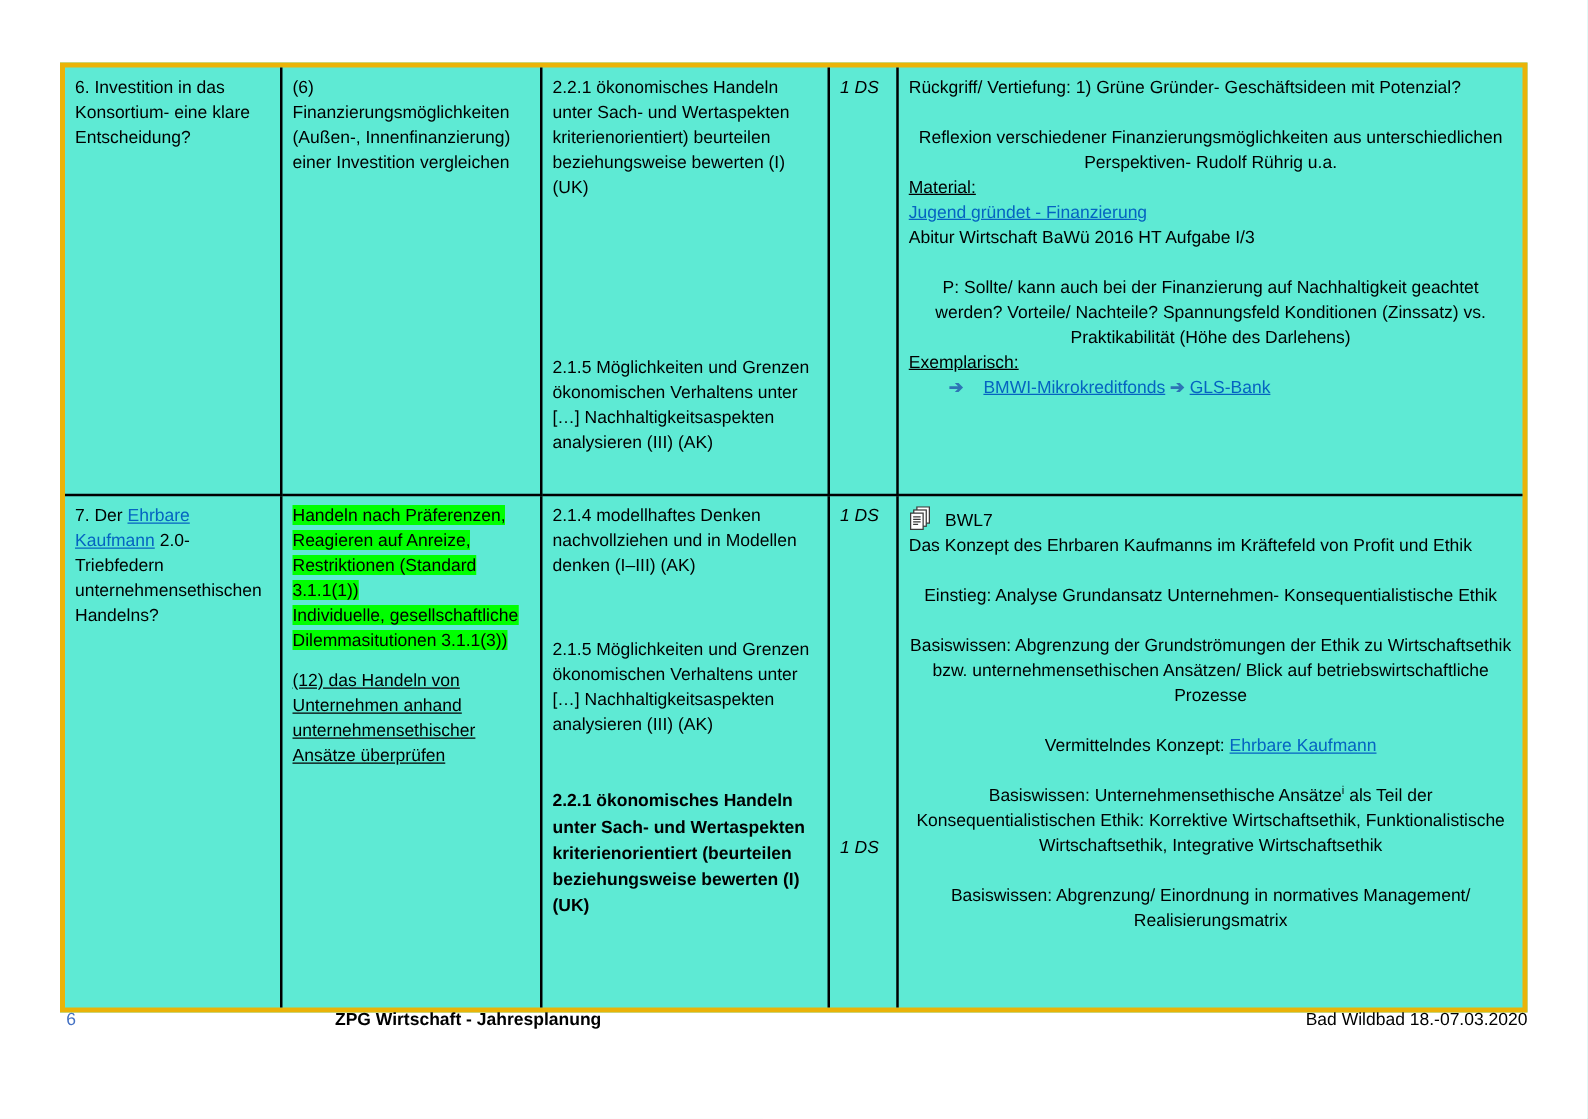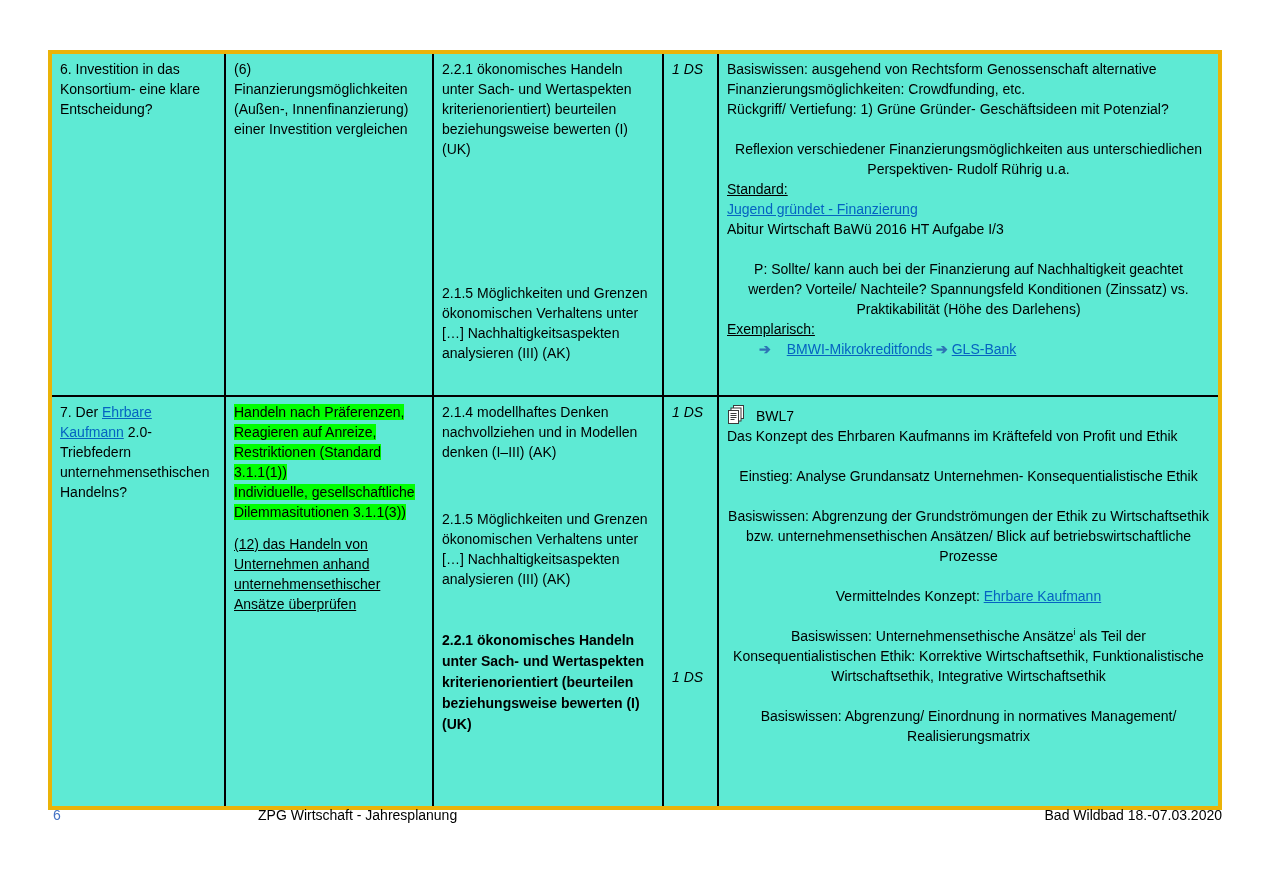--- a/index.html
+++ b/index.html
@@ -36,21 +36,21 @@
   .comp2-r2 { margin-top:47px; }
   .comp3-r2 { margin-top:41px; }
   .std2-gap { margin-top:12px;text-decoration:underline; }
   .arrow { color:#2E74B5; font-weight:bold; text-decoration:none; }
   .arrow-line { padding-left:32px; }
   .arrow-line .arrow.bullet { margin-right:16px; }
   .ref-line { white-space:nowrap; }
   .doc-icon { display:inline-block; width:20px; height:20px; vertical-align:-4px; margin-right:9px; }
   sup { font-size:9px; line-height:0; }
   .footer-page   { position:absolute; left:53px;  top:805px; color:#4472C4; }
-  .footer-title  { position:absolute; left:258px; top:805px; color:#000; }
+  .footer-title  { position:absolute; left:268px; top:805px; color:#000;font-weight:bold; }
   .footer-right  { position:absolute; right:48px; top:805px; color:#000; }
 </style>
 </head>
 <body>
 
 <div class="page">
 
   <div class="doc-table">
 
     <div class="cell">
@@ -64,24 +64,23 @@
     <div class="cell">
       <p>2.2.1 ökonomisches Handeln unter Sach- und Wertaspekten kriterienorientiert) beurteilen beziehungsweise bewerten (I) (UK)</p>
       <p class="comp2-r1">2.1.5 Möglichkeiten und Grenzen ökonomischen Verhaltens unter […] Nachhaltigkeitsaspekten analysieren (III) (AK)</p>
     </div>
 
     <div class="cell ds">
       <p>1 DS</p>
     </div>
 
     <div class="cell last-col">
-      <p>Basiswissen: ausgehend von Rechtsform Genossenschaft alternative Finanzierungsmöglichkeiten: Crowdfunding, etc.</p>
       <p>Rückgriff/ Vertiefung: 1) Grüne Gründer- Geschäftsideen mit Potenzial?</p>
       <p class="gap">Reflexion verschiedener Finanzierungsmöglichkeiten aus unterschiedlichen Perspektiven- Rudolf Rührig u.a.</p>
-      <p><span class="ul">Standard:</span></p>
+      <p><span class="ul">Material:</span></p>
       <p>
         <span class="link">Jugend gründet - Finanzierung</span>
       </p>
       <p>Abitur Wirtschaft BaWü 2016 HT Aufgabe I/3</p>
       <p class="gap">P: Sollte/ kann auch bei der Finanzierung auf Nachhaltigkeit geachtet werden? Vorteile/ Nachteile? Spannungsfeld Konditionen (Zinssatz) vs. Praktikabilität (Höhe des Darlehens)</p>
       <p><span class="ul">Exemplarisch:</span></p>
       <p class="arrow-line">
         <span class="arrow bullet">➔</span><span class="link">BMWI-Mikrokreditfonds</span>
         <span class="arrow">➔</span>
         <span class="link">GLS-Bank</span>

